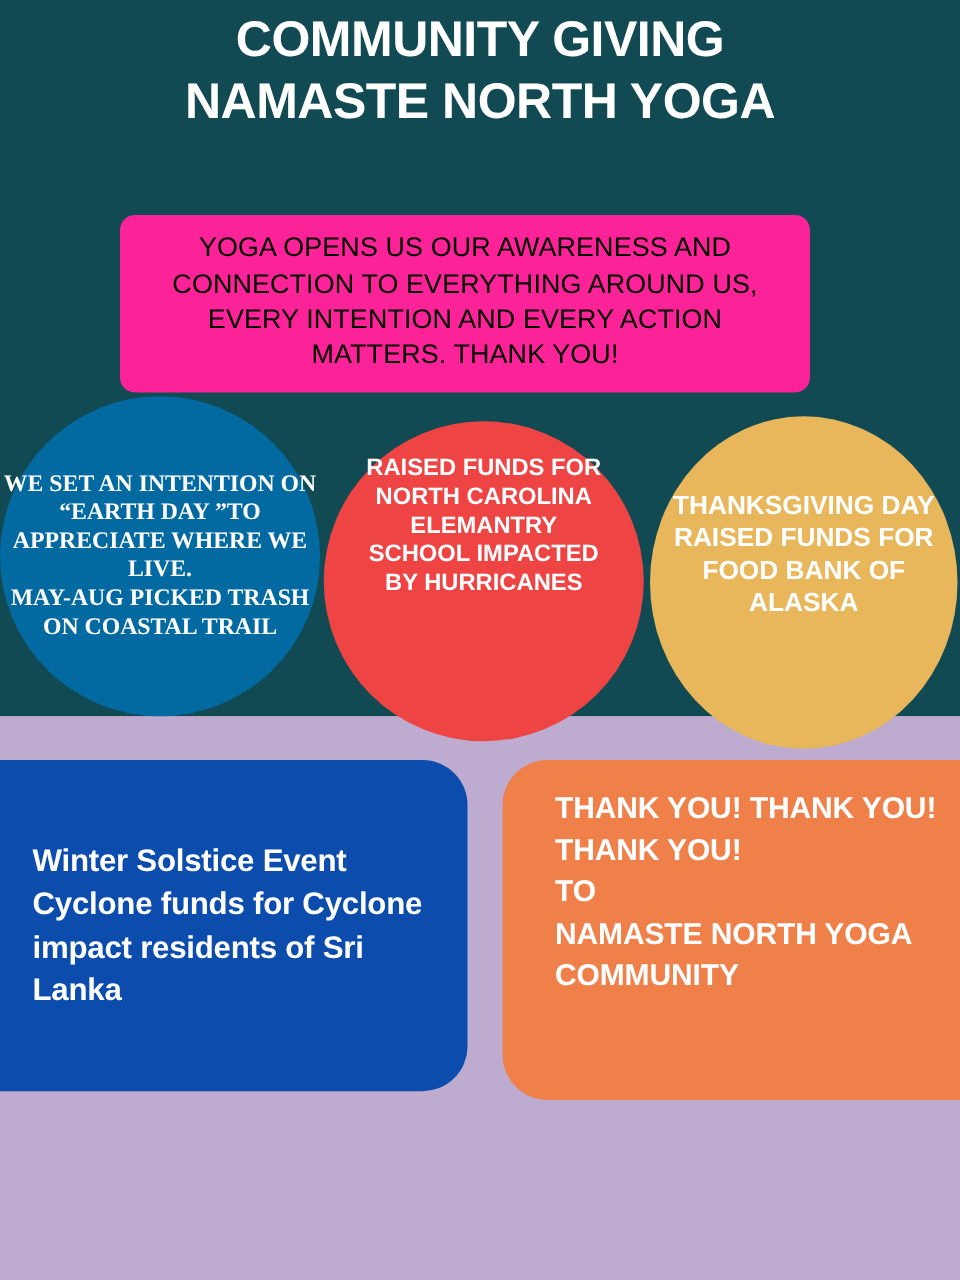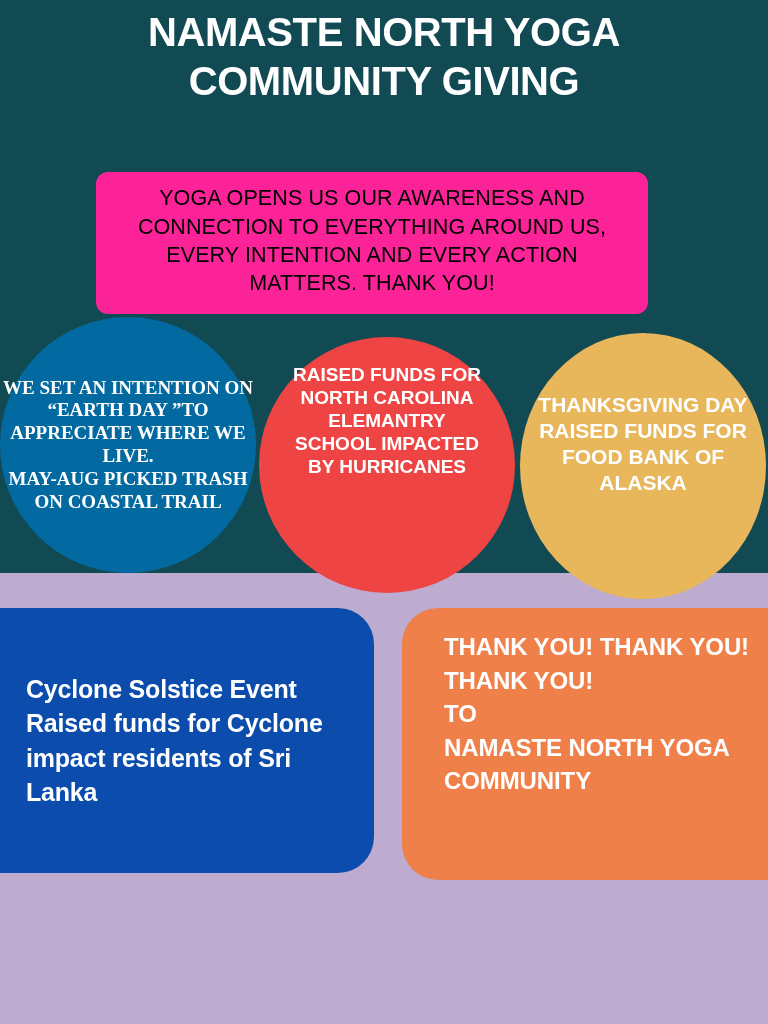--- a/index.html
+++ b/index.html
@@ -183,43 +183,43 @@
 </style>
 </head>
 <body>
 
 <div id="poster">
 
   <div class="band-teal"></div>
   <div class="band-lavender"></div>
 
   <div class="title">
+    <span class="title-line">COMMUNITY GIVING</span>
     <span class="title-line">NAMASTE NORTH YOGA</span>
-    <span class="title-line">COMMUNITY GIVING</span>
   </div>
 
   <div class="pink-box">
     <div class="pink-text">YOGA OPENS US OUR AWARENESS AND CONNECTION TO EVERYTHING AROUND US, EVERY INTENTION AND EVERY ACTION MATTERS. THANK YOU!</div>
   </div>
 
   <div class="circle circle-orange">
     <div class="circle-text">WE SET AN INTENTION ON “EARTH DAY ”TO APPRECIATE WHERE WE LIVE.
 MAY-AUG PICKED TRASH ON  COASTAL TRAIL</div>
   </div>
 
   <div class="circle circle-purple">
     <div class="circle-text">RAISED FUNDS FOR NORTH CAROLINA ELEMANTRY SCHOOL IMPACTED BY HURRICANES</div>
   </div>
 
   <div class="circle circle-gold">
     <div class="circle-text">THANKSGIVING DAY RAISED FUNDS FOR FOOD BANK OF ALASKA</div>
   </div>
 
   <div class="card card-blue">
-    <div class="card-text">Cyclone Solstice Event Raised funds for Cyclone impact residents of Sri Lanka</div>
+    <div class="card-text">Winter Solstice Event Cyclone funds for Cyclone impact residents of Sri Lanka</div>
   </div>
 
   <div class="card card-orange">
     <div class="card-text">THANK YOU!  THANK YOU!
 THANK YOU!
 TO
 NAMASTE NORTH YOGA  COMMUNITY</div>
   </div>
 
 </div>

